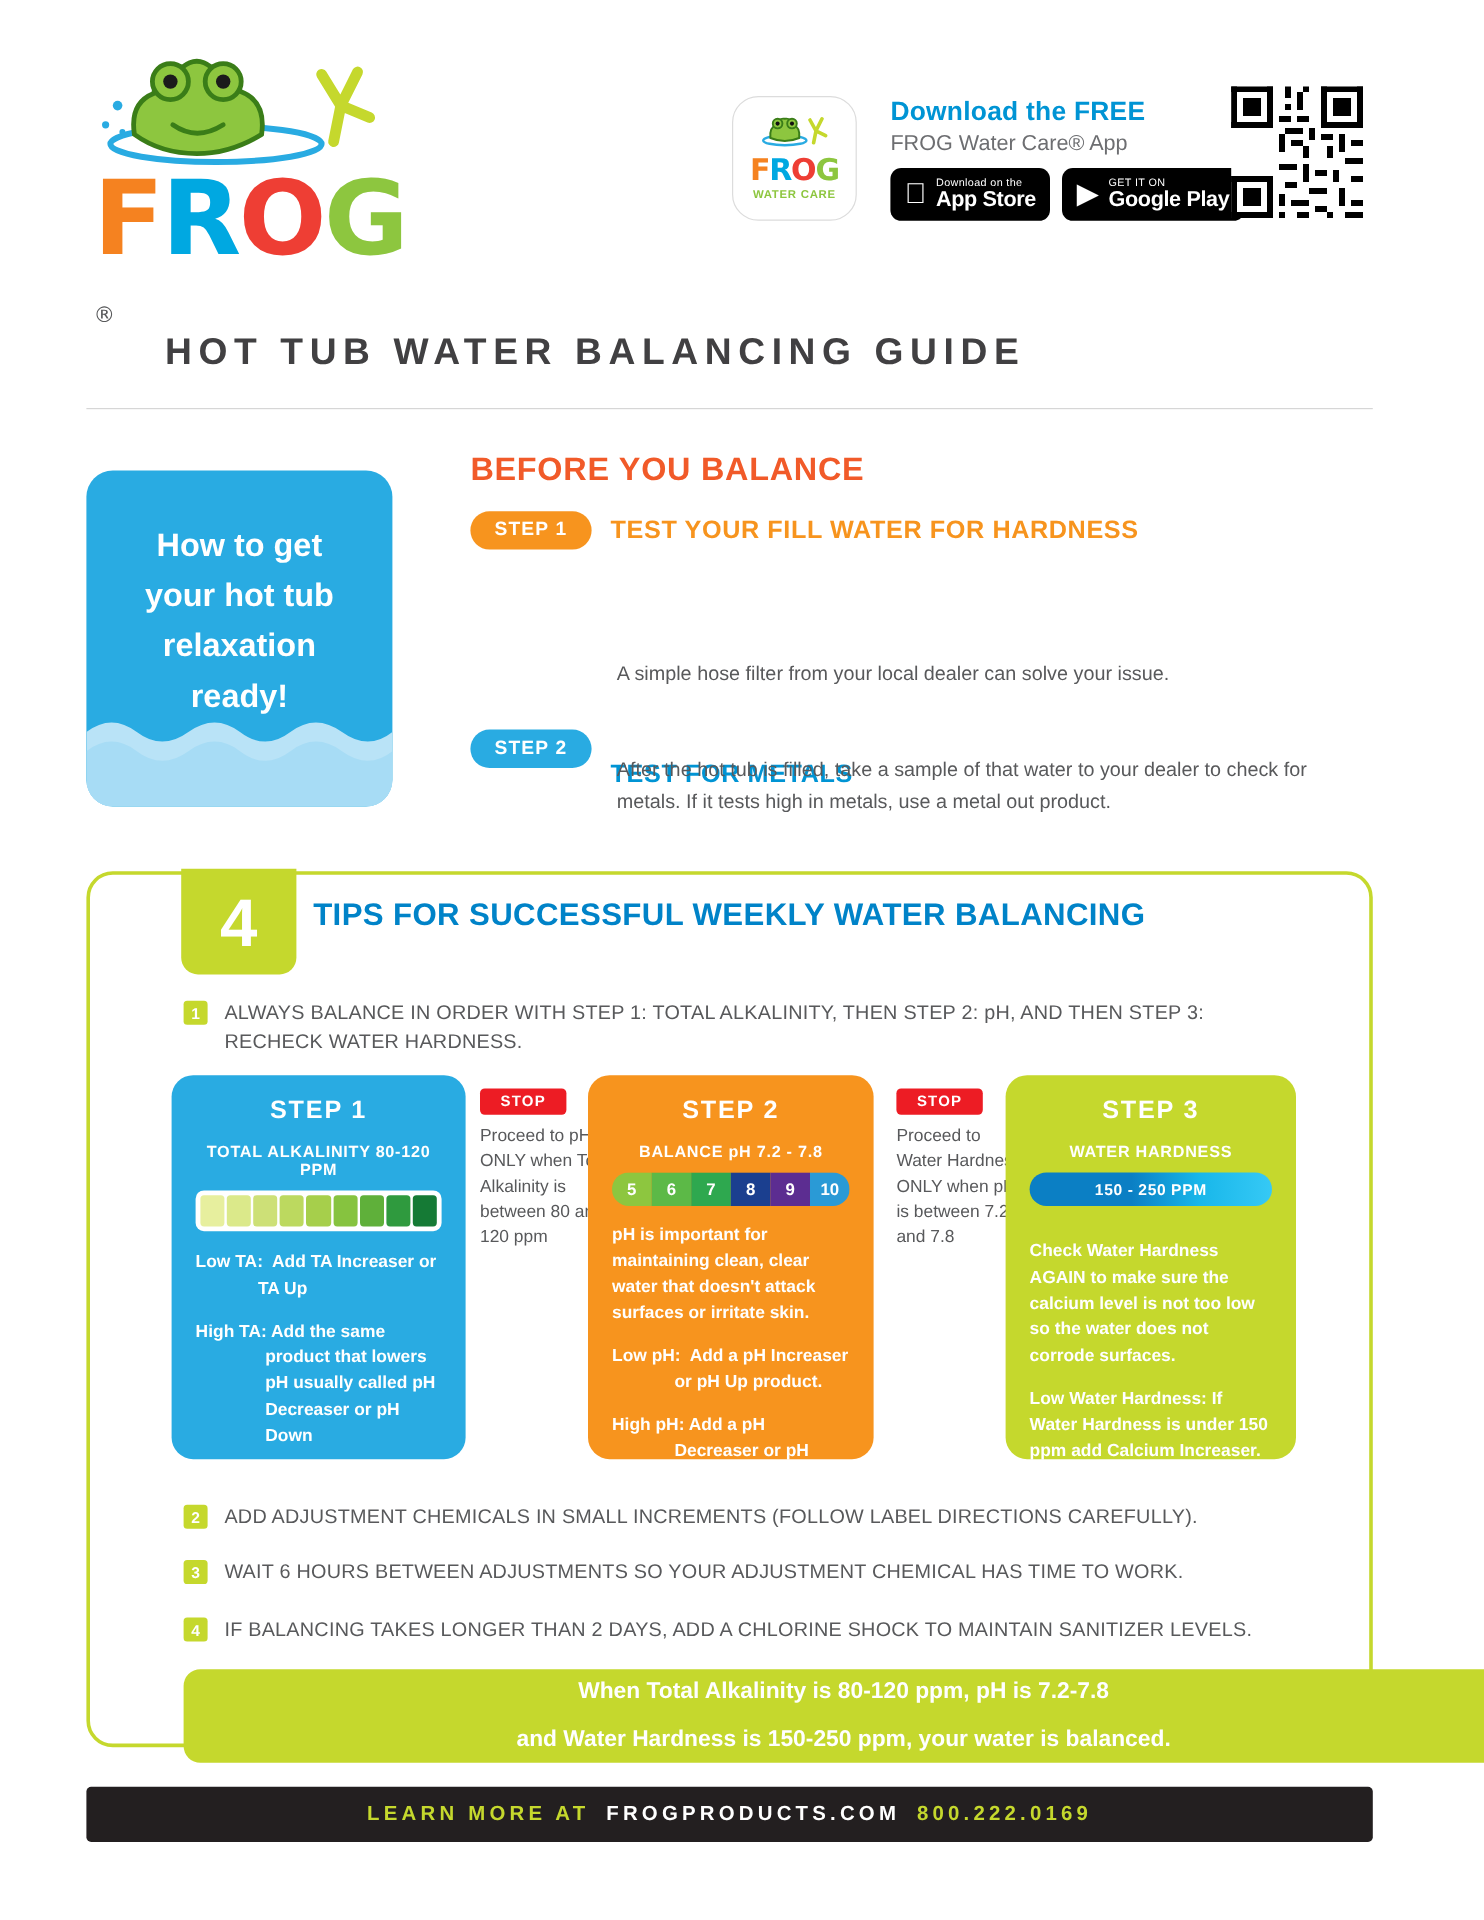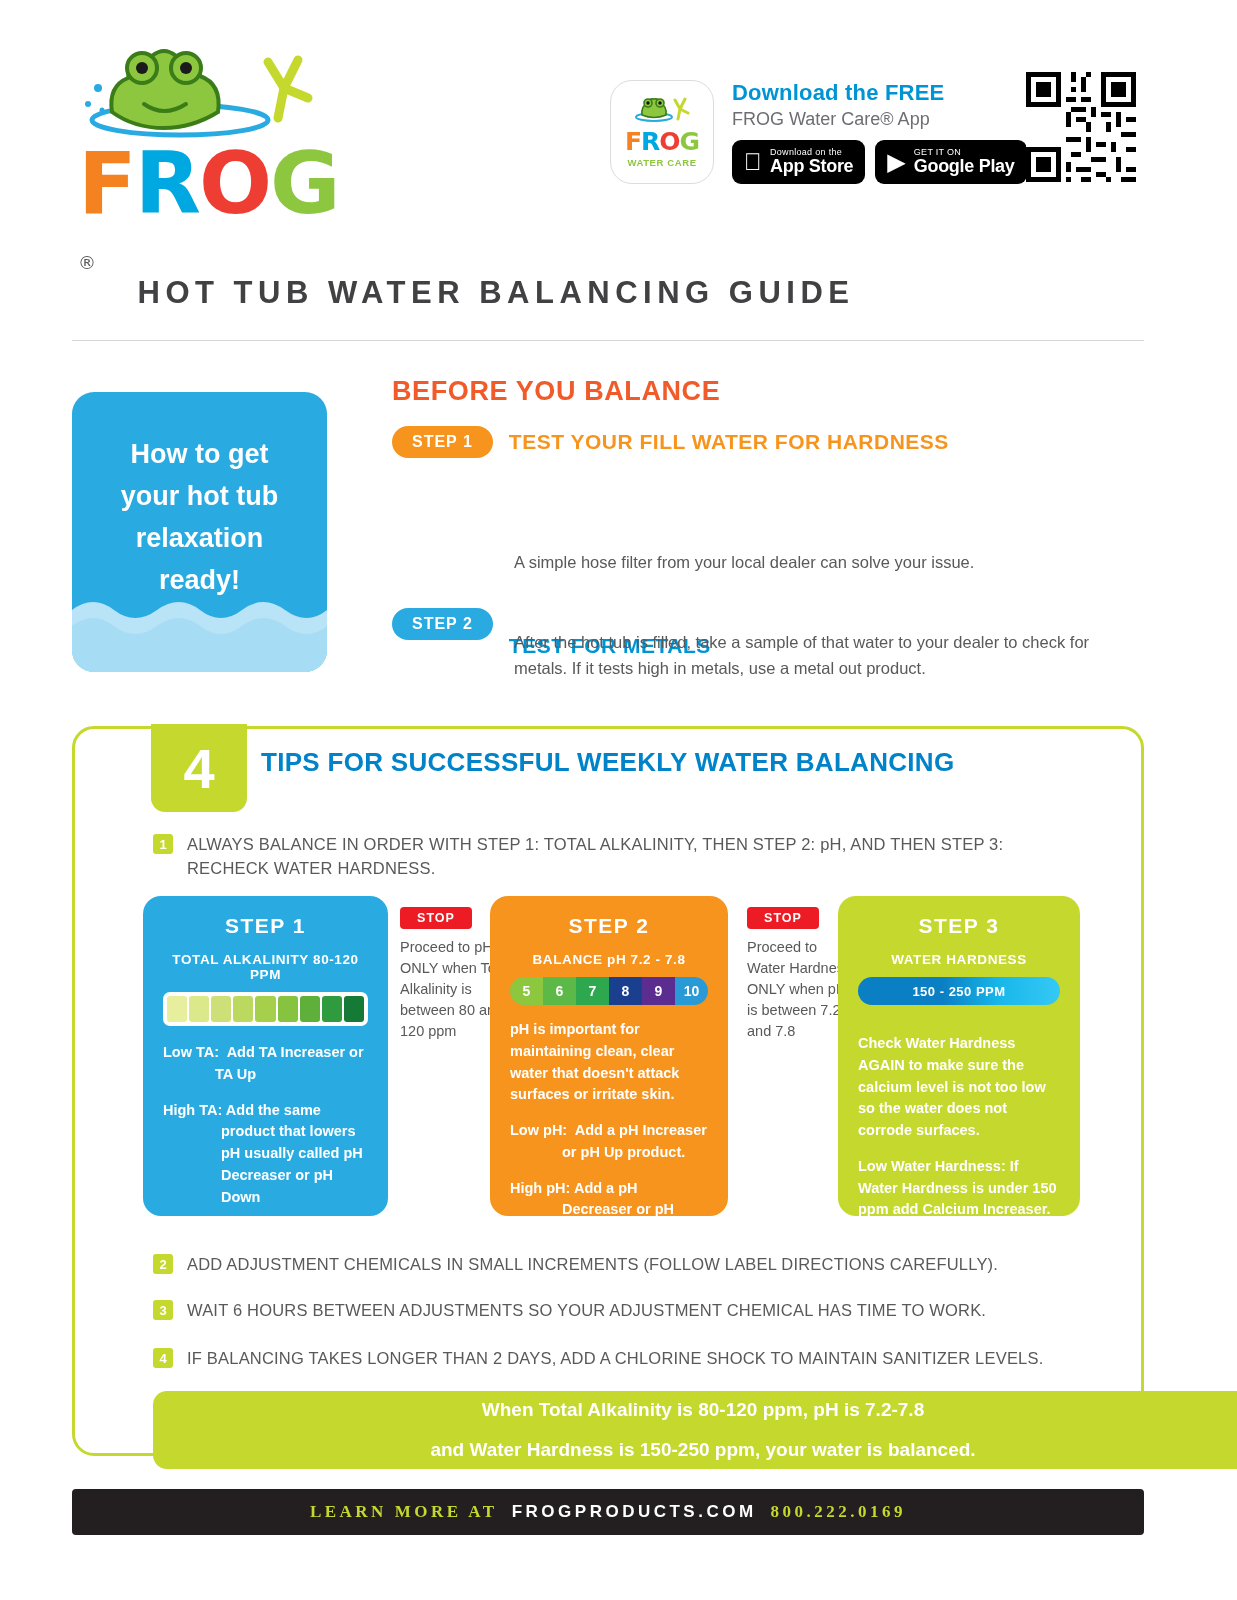--- a/index.html
+++ b/index.html
@@ -77,21 +77,21 @@
     line-height: 1;
   }
   .app-icon .ai-sub {
     color: #8dc63f;
     font-size: 9.5px;
     font-weight: bold;
     letter-spacing: 0.6px;
     margin-top: 3px;
   }
   .app-txt {
-    margin-left: 18px;
+    margin-left: 28px;
     flex: none;
   }
   .app-txt .dl-free {
     color: #0094d4;
     font-size: 22px;
     font-weight: bold;
     letter-spacing: 0.2px;
     line-height: 1.2;
   }
   .app-txt .dl-sub {
@@ -402,21 +402,21 @@
     left: 72px;
     top: 1489px;
     width: 1072px;
     height: 46px;
     background: #231f20;
     border-radius: 4px;
     display: flex;
     align-items: center;
     justify-content: center;
   }
-  .footer .fl { color: #c5d82d; font-size: 17px; font-weight: bold; letter-spacing: 3.5px; font-family: Liberation Serif, serif; }
+  .footer .fl { color: #c5d82d; font-size: 17px; font-weight: bold; letter-spacing: 3.5px; }
   .footer .fw { color: #fff; font-size: 17px; font-weight: bold; letter-spacing: 3.5px; }
 </style>
 </head>
 <body>
 
 <div class="header">
 
   <div class="logo-wrap">
     <svg width="270" height="110" viewBox="0 0 270 110">
       <ellipse cx="108" cy="78" rx="88" ry="15" fill="none" stroke="#29abe2" stroke-width="5"></ellipse>

